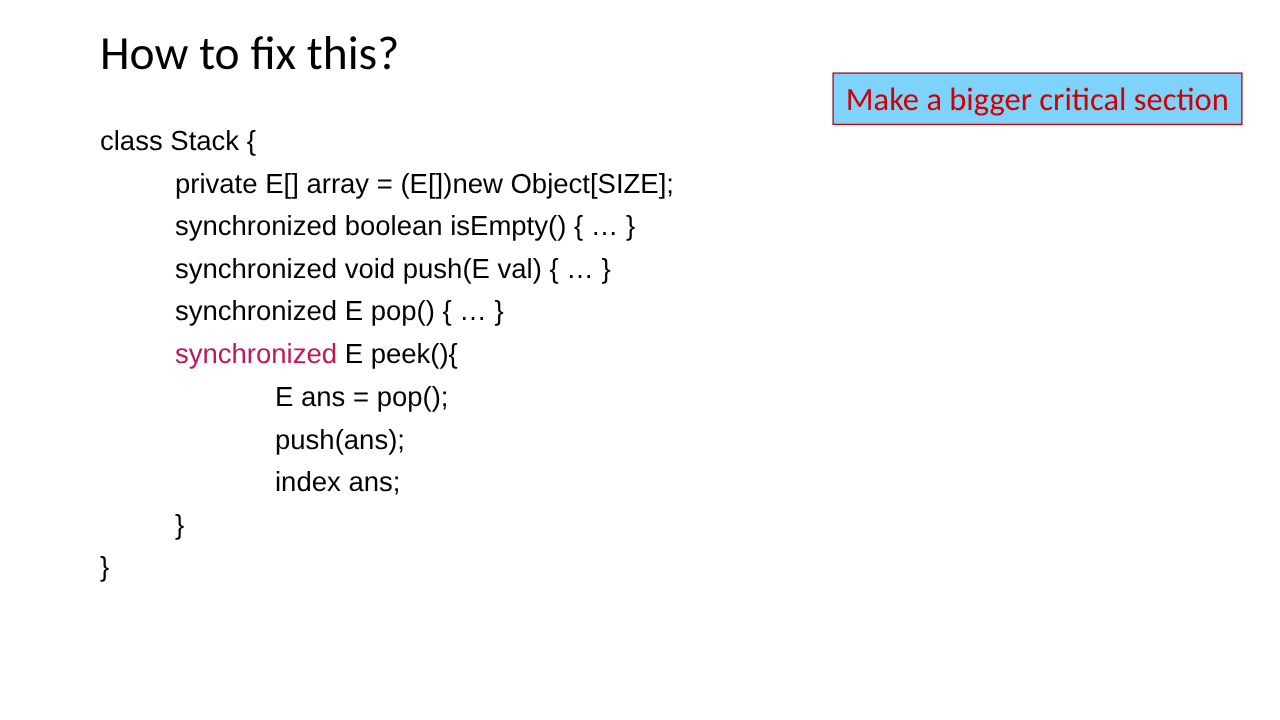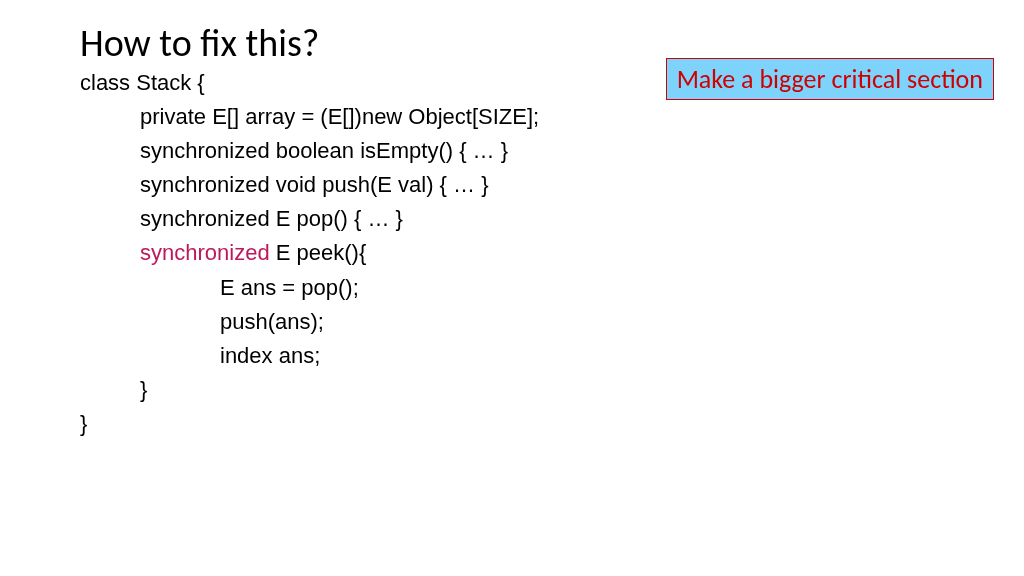--- a/index.html
+++ b/index.html
@@ -8,20 +8,21 @@
       height: 576px;
       background: white;
       font-family: Calibri, Arial, sans-serif;
       position: relative;
       padding: 20px 80px;
     }
     .title {
       font-size: 38px;
       font-weight: 400;
       color: #000;
+      margin-bottom: 30px;
     }
     .callout {
       position: absolute;
       top: 58px;
       right: 30px;
       border: 1.5px solid #d00000;
       color: #d00000;
       font-size: 26px;
       padding: 4px 10px;
       background: #7dd3fc;

